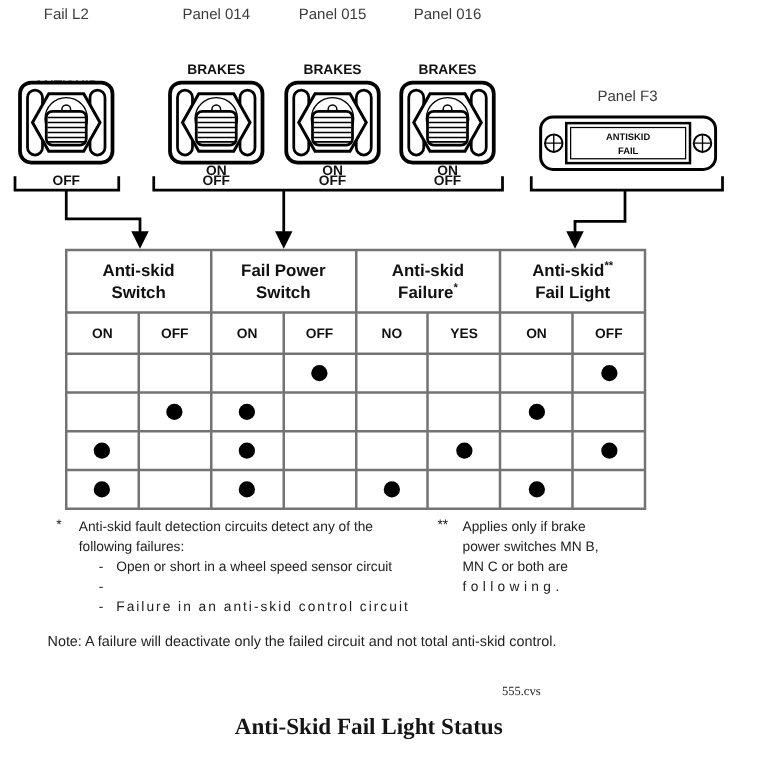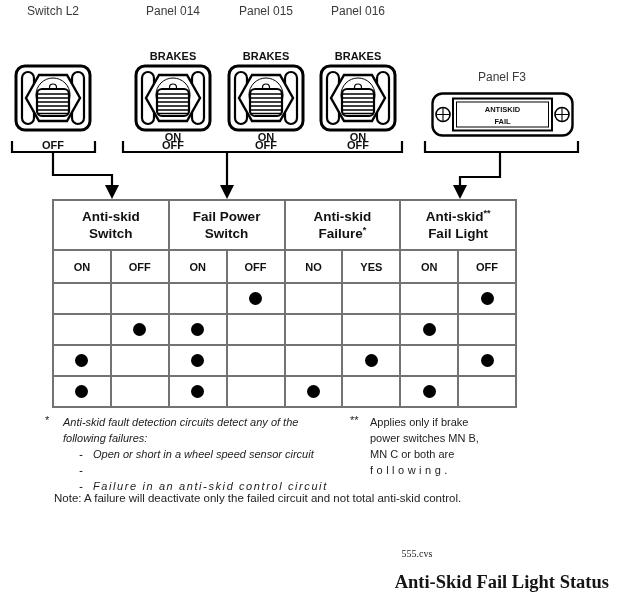--- a/index.html
+++ b/index.html
@@ -25,21 +25,21 @@
   .fn { font-size:11px; line-height:16px; color:#222; }
   .fn-marker { font-size:11px; font-weight:normal; color:#222; }
   .fn-item { display:flex; }
   .fn-item .dash { width:14px; flex:0 0 14px; }
   .spaced-1 { letter-spacing:1.6px; }
   .spaced-2 { letter-spacing:3.5px; }
 
   .note-line { font-size:11.5px; color:#222; }
   .file-ref { font-size:10px; color:#222; text-align:center;font-family:Liberation Serif, serif; }
   .fig-title { font-family:"Liberation Serif", serif; font-weight:bold; font-size:18.5px;
-               color:#151515; text-align:right;padding-left:19px; }
+               color:#151515; text-align:center; }
 </style>
 </head>
 <body>
 
 <div class="page">
 
   <svg width="0" height="0" style="position:absolute">
     <defs>
       <g id="toggle-switch">
         <rect x="2" y="2" width="74" height="64" rx="9" fill="#fff" stroke="#000" stroke-width="3"></rect>
@@ -47,21 +47,21 @@
         <rect x="58" y="8" width="12" height="52" rx="6" fill="#fff" stroke="#000" stroke-width="2.2"></rect>
         <polygon points="12,34 25,11 53,11 66,34 53,57 25,57" fill="#fff" stroke="#000" stroke-width="2.4"></polygon>
         <circle cx="39" cy="31" r="17" fill="none" stroke="#000" stroke-width="1"></circle>
         <circle cx="39" cy="23.5" r="3.5" fill="#fff" stroke="#000" stroke-width="1.2"></circle>
         <rect x="23" y="25" width="32" height="27" rx="5" fill="#fff" stroke="#000" stroke-width="2.2"></rect>
         <path d="M24 30h30 M24 34h30 M24 38h30 M24 42h30 M24 46h30 M24 49.5h30" stroke="#000" stroke-width="1.3"></path>
       </g>
     </defs>
   </svg>
 
-  <div class="abs panel-label" style="left:3px; top:4px; width:100px;">Switch L2</div>
+  <div class="abs panel-label" style="left:3px; top:4px; width:100px;">Fail L2</div>
   <div class="abs panel-label" style="left:123px; top:4px; width:100px;">Panel 014</div>
   <div class="abs panel-label" style="left:216px; top:4px; width:100px;">Panel 015</div>
   <div class="abs panel-label" style="left:308px; top:4px; width:100px;">Panel 016</div>
   <div class="abs panel-label" style="left:452px; top:70px; width:100px;">Panel F3</div>
 
   <div class="abs caption" style="left:3px; top:36px; width:100px;">
     <div>ANTISKID</div>
     <div>ON</div>
   </div>
   <div class="abs caption" style="left:123px; top:23px; width:100px;">
@@ -204,21 +204,21 @@
         <span class="dot"></span>
       </div>
       <div class="cell body"></div>
       <div class="cell body">
         <span class="dot"></span>
       </div>
       <div class="cell body"></div>
     </div>
 
   <div class="abs fn-marker" style="left:45px; top:414px;">*</div>
-  <div class="abs fn" style="left:63px; top:414px; width:300px;font-style:italic;">
+  <div class="abs fn" style="left:63px; top:414px; width:300px;">
     <div>Anti-skid fault detection circuits detect any of the</div>
     <div>following failures:</div>
     <div class="fn-item" style="padding-left:16px;">
       <span class="dash">-</span>
       <span>Open or short in a wheel speed sensor circuit</span>
     </div>
     <div class="fn-item" style="padding-left:16px;">
       <span class="dash">-</span>
     </div>
     <div class="fn-item" style="padding-left:16px;">
@@ -228,17 +228,17 @@
   </div>
 
   <div class="abs fn-marker" style="left:350px; top:414px;">**</div>
   <div class="abs fn" style="left:370px; top:414px; width:180px;">
     <div>Applies only if brake</div>
     <div>power switches MN B,</div>
     <div>MN C or both are</div>
     <div class="spaced-2">following.</div>
   </div>
 
-  <div class="abs note-line" style="left:38px; top:492px; width:560px;margin-left:16px;">Note: A failure will deactivate only the failed circuit and not total anti-skid control.</div>
+  <div class="abs note-line" style="left:38px; top:508px; width:560px;">Note: A failure will deactivate only the failed circuit and not total anti-skid control.</div>
   <div class="abs file-ref" style="left:317px; top:548px; width:200px;">555.cvs</div>
   <div class="abs fig-title" style="left:0; top:572px; width:590px;">Anti-Skid Fail Light Status</div>
 
 </div>
 
 </body></html>

